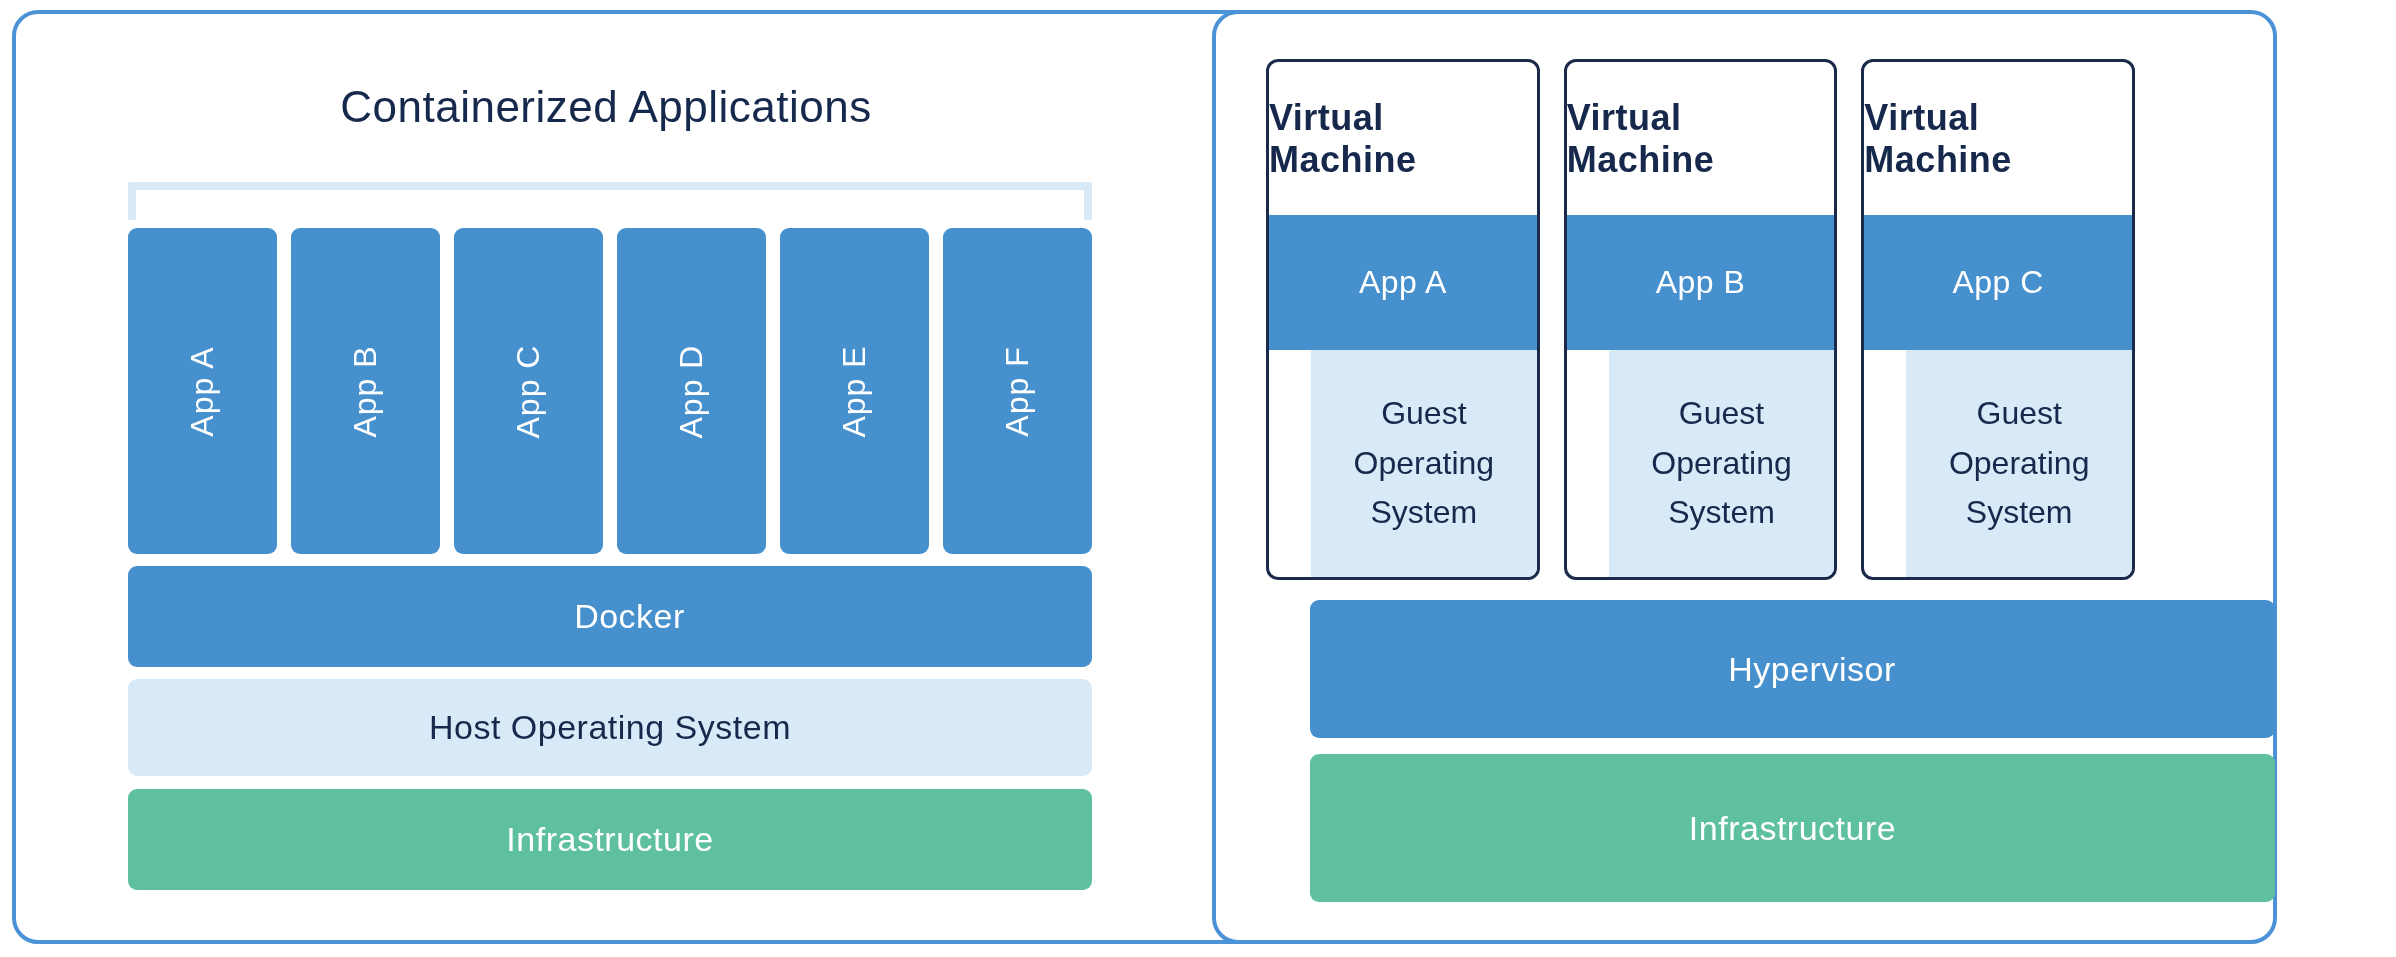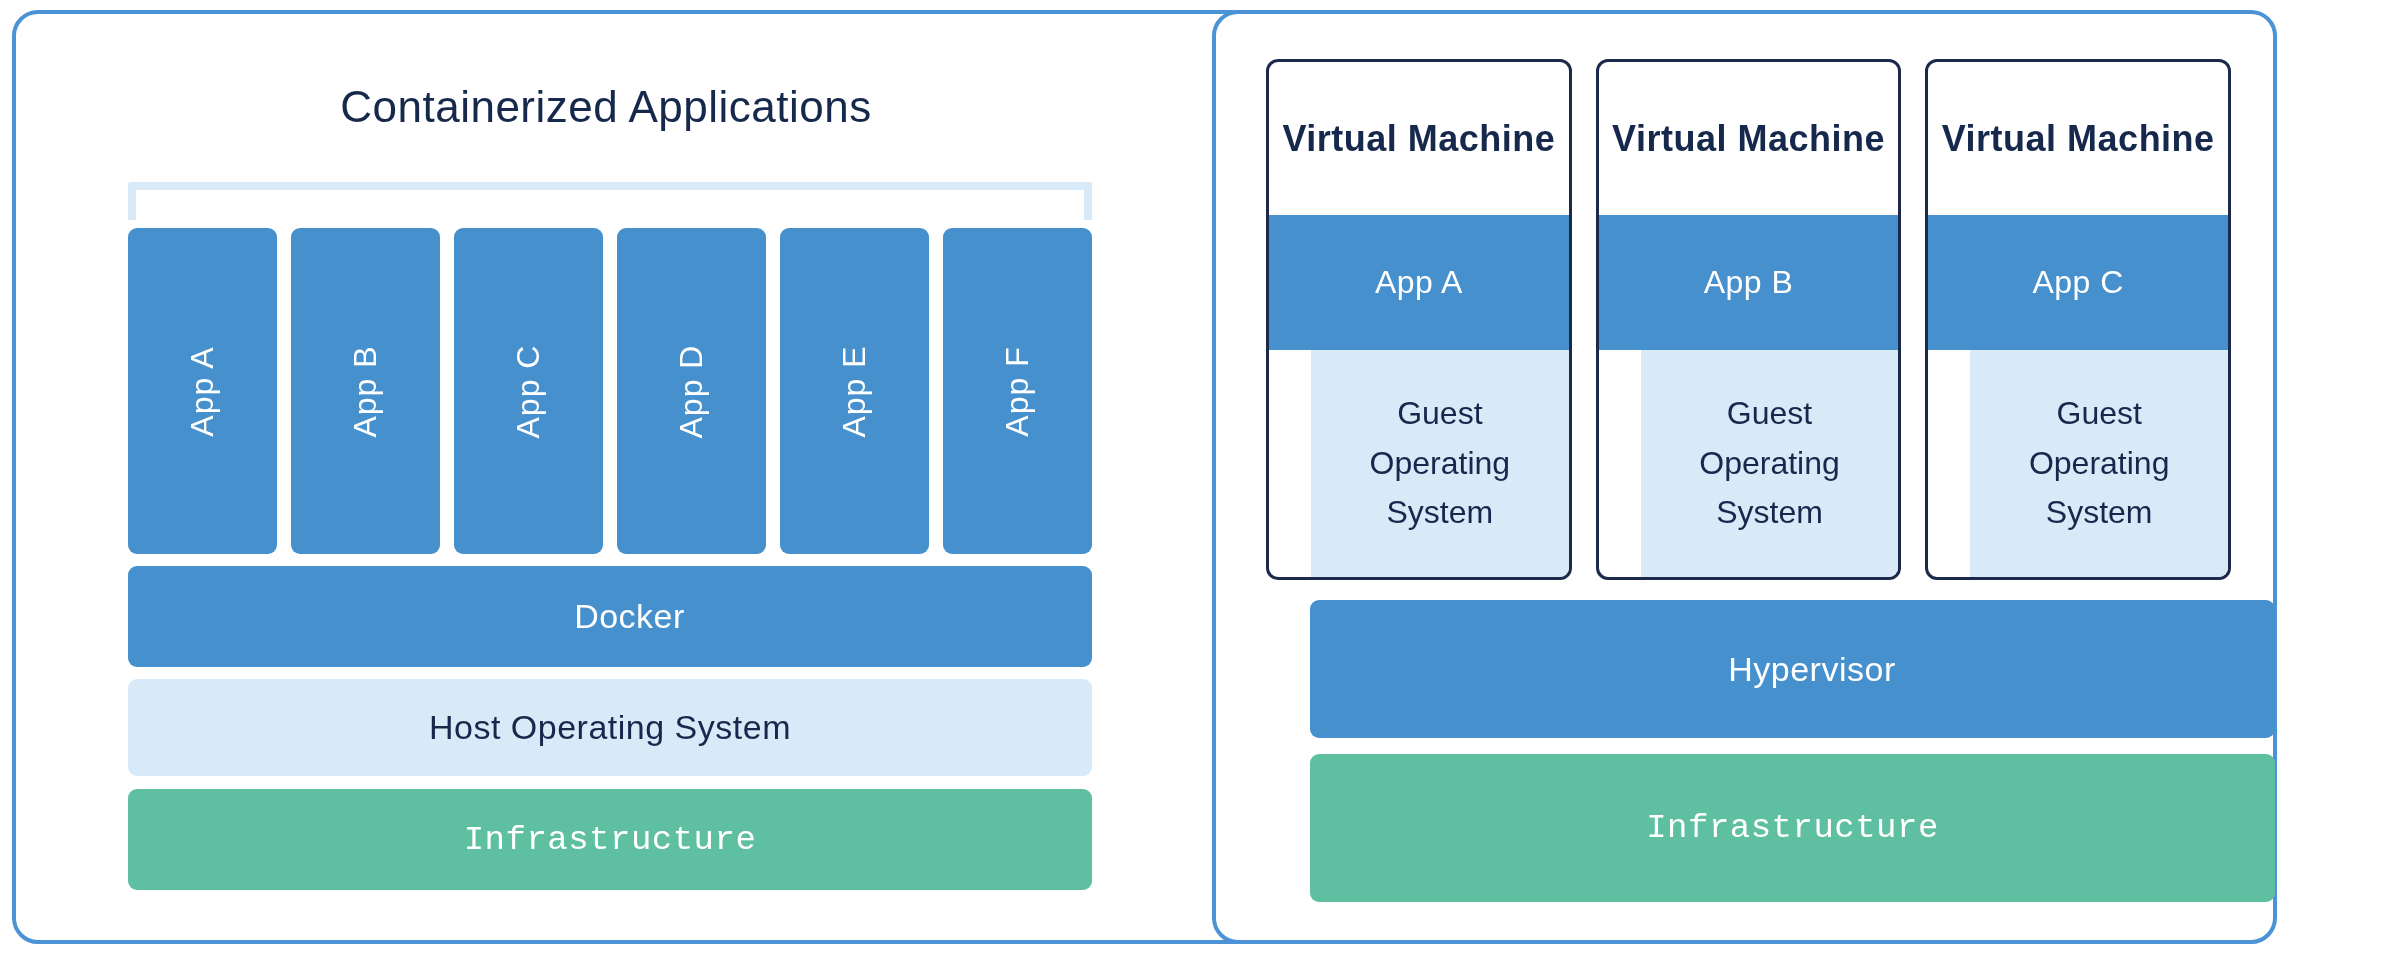--- a/index.html
+++ b/index.html
@@ -36,27 +36,27 @@
   .app-col{flex:1;background:var(--box-blue);border-radius:9px;
     display:flex;align-items:center;justify-content:center;}
   .app-col .vtext{transform:rotate(-90deg);white-space:nowrap;
     color:var(--text-white);font-size:32px;letter-spacing:1px;}
 
   .bar{position:absolute;left:112px;width:964px;border-radius:9px;
     display:flex;align-items:center;justify-content:center;
     font-size:34px;letter-spacing:.5px;}
   .bar.blue{background:var(--box-blue);color:var(--text-white);padding-left:39px;}
   .bar.light{background:var(--box-light-blue);color:var(--text-navy);}
-  .bar.green{background:var(--box-green);color:var(--text-white);font-family:Liberation Mono, monospace;}
+  .bar.green{background:var(--box-green);color:var(--text-white);}
 
   .bar.docker{top:552px;height:101px;}
   .bar.hostos{top:665px;height:97px;}
   .bar.infra-l{top:775px;height:101px;}
 
-  .vm-row{position:absolute;left:50px;top:45px;width:965px;height:521px;
+  .vm-row{position:absolute;left:50px;top:45px;width:869px;height:521px;
     display:flex;gap:24px;}
   .vm-card{flex:1;border:3px solid var(--vm-card-border);border-radius:12px;
     background:#ffffff;display:flex;flex-direction:column;overflow:hidden;}
   .vm-head{height:153px;display:flex;align-items:center;justify-content:center;}
   .vm-title{font-size:36px;font-weight:bold;color:var(--text-navy);letter-spacing:.5px;}
   .vm-app{height:135px;background:var(--box-blue);
     display:flex;align-items:center;justify-content:center;
     color:var(--text-white);font-size:32px;letter-spacing:.5px;}
   .vm-os{flex:1;background:var(--box-light-blue);
     display:flex;align-items:center;justify-content:center;text-align:center;margin-left:42px;}

